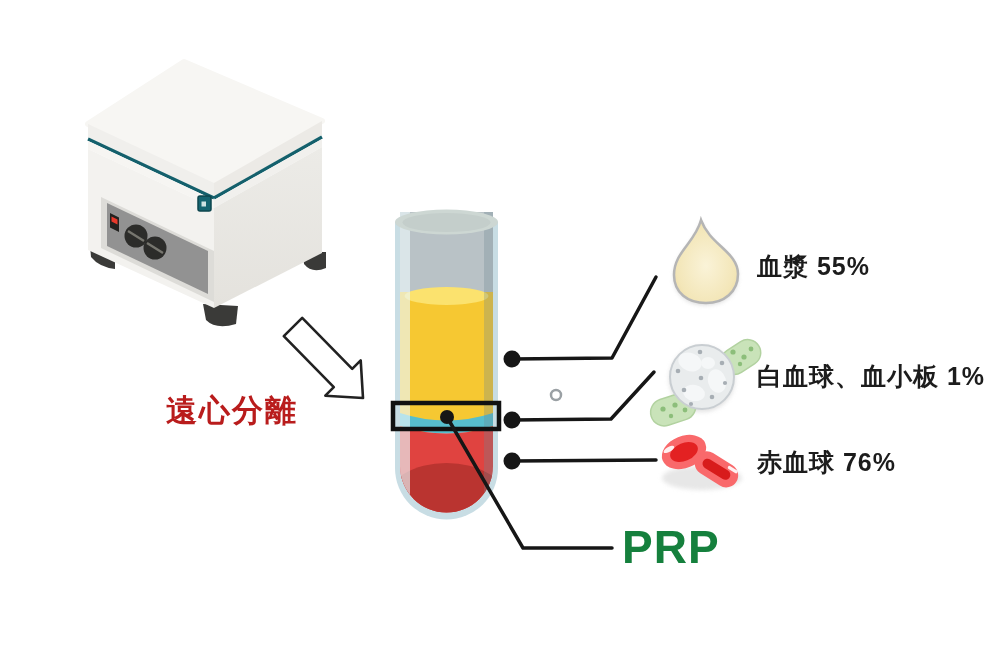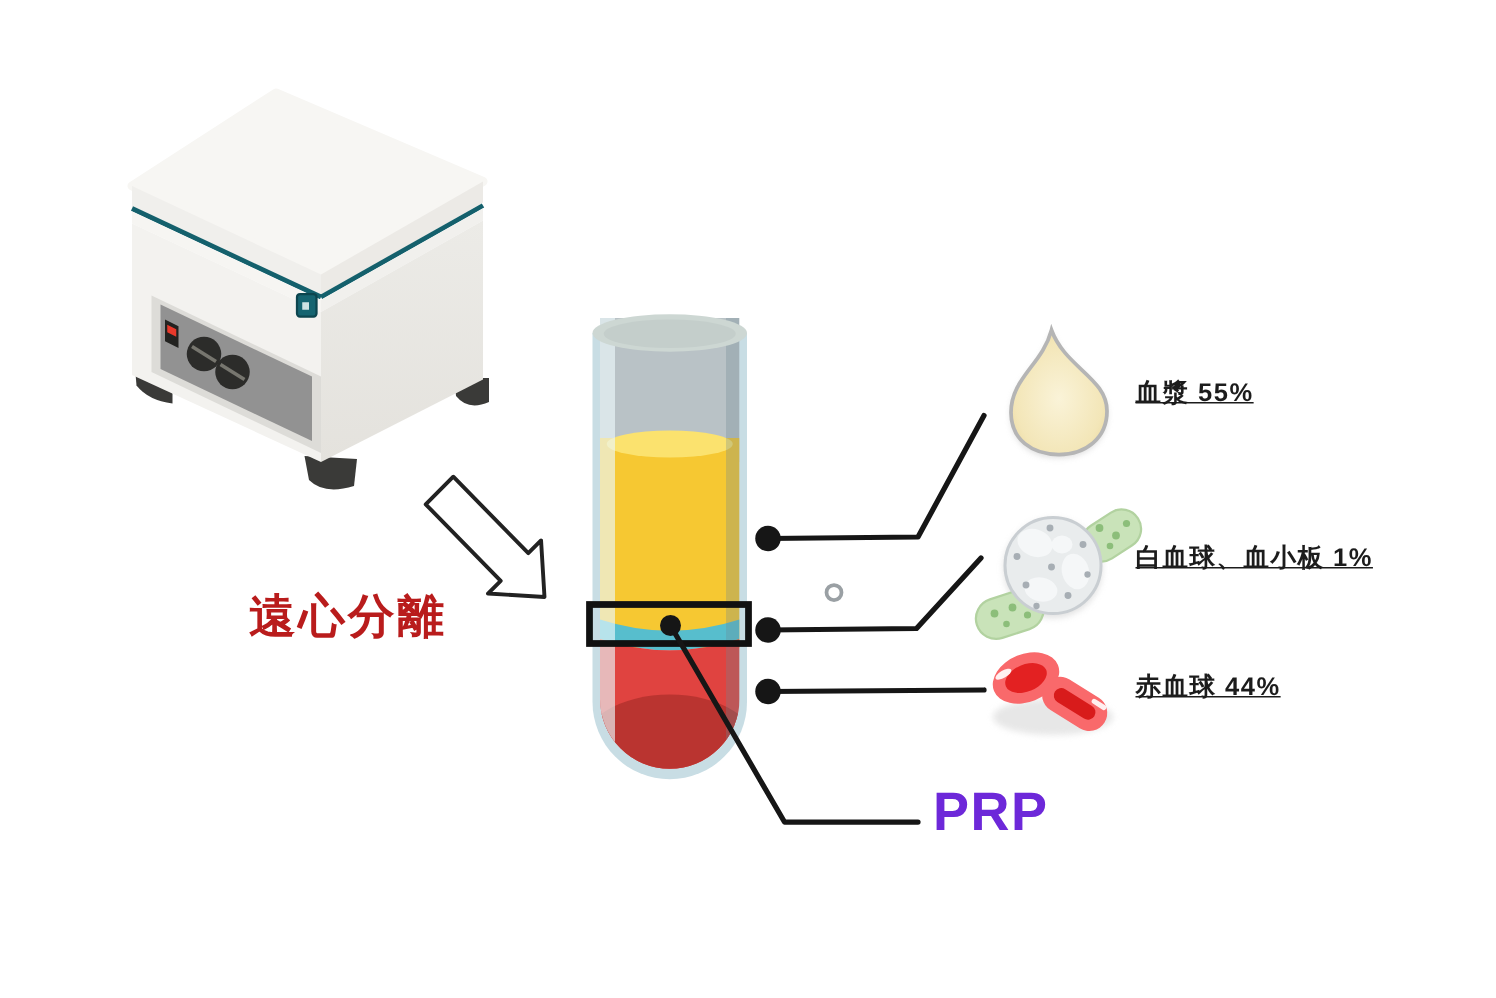--- a/index.html
+++ b/index.html
@@ -3,25 +3,25 @@
 <meta charset="utf-8">
 <style>
   html,body{margin:0;padding:0;background:#ffffff;}
   .canvas{
     position:relative;width:997px;height:665px;background:#ffffff;
     overflow:hidden;font-family:"Liberation Sans","DejaVu Sans",sans-serif;
   }
   .canvas svg{position:absolute;left:0;top:0;}
   .txt{position:absolute;color:#1c1c1c;font-weight:700;white-space:nowrap;}
   .process-label{left:166px;top:390px;font-size:31px;letter-spacing:2px;color:#b91c1c;}
-  .comp-label{font-size:17px;letter-spacing:1px;text-decoration:underline;}
+  .comp-label{font-size:25px;letter-spacing:1px;}
   .comp-label.plasma{left:757px;top:250px;}
   .comp-label.wbc{left:757px;top:360px;}
   .comp-label.rbc{left:757px;top:446px;}
-  .prp-label{left:622px;top:520px;font-size:36px;color:#6d28d9;letter-spacing:1px;}
+  .prp-label{left:622px;top:520px;font-size:46px;color:#15803d;letter-spacing:1px;}
 </style>
 </head>
 <body>
 
 <div class="canvas">
 
   <svg width="997" height="665" viewBox="0 0 997 665">
     <defs>
       <clipPath id="tubeInner">
         <path d="M400 212 L493 212 L493 466 A46.5 46.5 0 0 1 400 466 Z"></path>
@@ -181,16 +181,16 @@
         <rect x="701" y="464" width="31" height="10" rx="5" fill="#d81b1b"></rect>
         <rect x="725" y="459" width="11" height="3.4" rx="1.7" fill="rgba(255,255,255,0.9)"></rect>
       </g>
     </g>
   </svg>
 
   <div class="txt process-label">遠心分離</div>
 
   <div class="txt comp-label plasma">血漿 55%</div>
   <div class="txt comp-label wbc">白血球、血小板 1%</div>
-  <div class="txt comp-label rbc">赤血球 44%</div>
+  <div class="txt comp-label rbc">赤血球 76%</div>
 
   <div class="txt prp-label">PRP</div>
 </div>
 
 </body></html>

